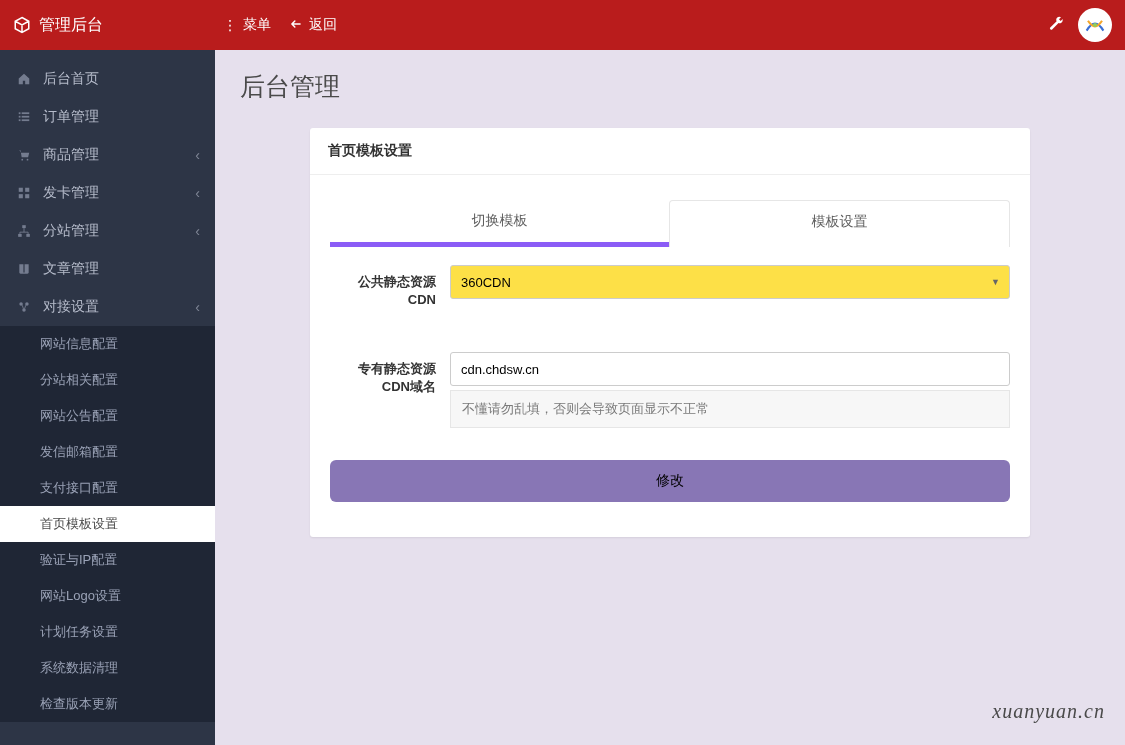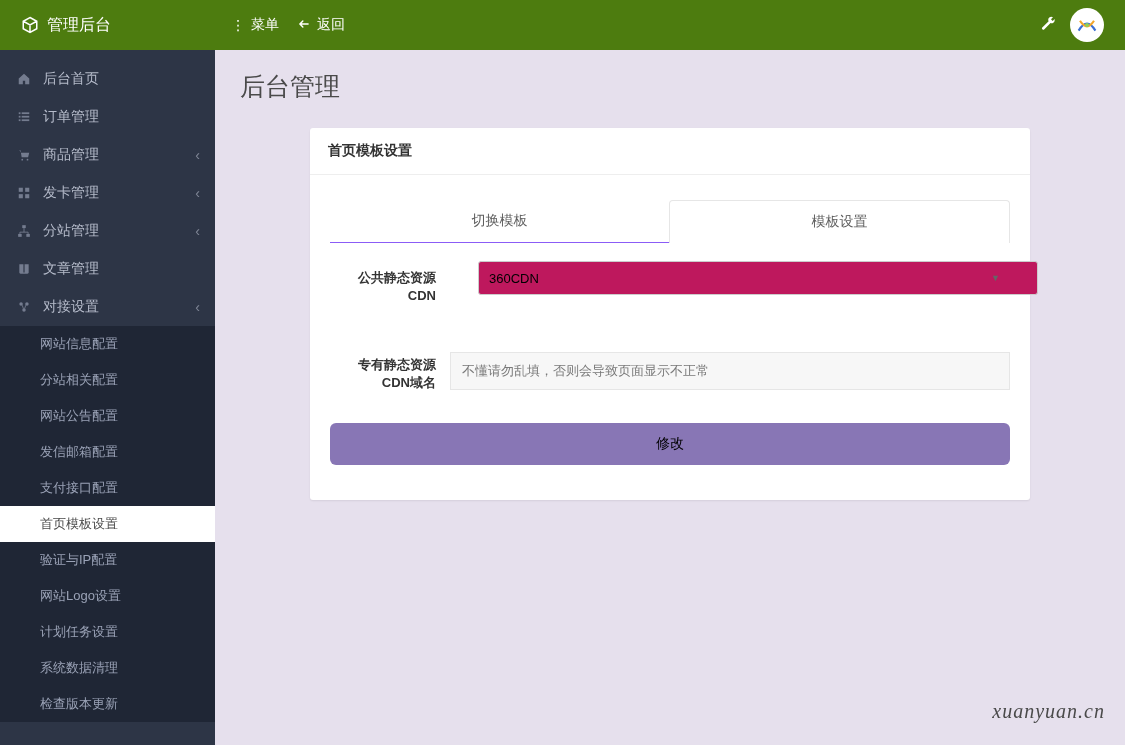--- a/index.html
+++ b/index.html
@@ -1,18 +1,18 @@
 <!DOCTYPE html>
 <html><head>
 <meta charset="utf-8">
 <style>
 * { box-sizing: border-box; margin: 0; padding: 0; }
 body { font-family: "Microsoft YaHei", Arial, sans-serif; font-size: 14px; background: #e6e0ed; color: #333; }
 
-.topbar { height: 50px; background: #4d7c0f; display: flex; align-items: center; padding: 0 21px; color: #fff; }
+.topbar { height: 50px; background: #b91c1c; display: flex; align-items: center; padding: 0 13px; color: #fff; }
 .topbar .brand { width: 200px; display: flex; align-items: center; gap: 8px; font-size: 16px; }
 .topbar .brand .cube-icon { width: 18px; height: 18px; }
 .topbar .menu-area { display: flex; align-items: center; gap: 18px; margin-left: 10px; }
 .topbar .menu-btn, .topbar .back-btn { color: #fff; cursor: pointer; display: flex; align-items: center; gap: 6px; font-size: 14px; }
 .topbar .right-area { margin-left: auto; display: flex; align-items: center; gap: 14px; }
 .topbar .avatar { width: 34px; height: 34px; border-radius: 50%; background: #fff; display: flex; align-items: center; justify-content: center; overflow: hidden; }
 .topbar .avatar svg { width: 28px; height: 28px; }
 
 .layout { display: flex; min-height: calc(745px - 50px); }
 
@@ -29,27 +29,27 @@
 .main { flex: 1; padding: 20px 25px; }
 .page-title { font-size: 25px; color: #4a4a4a; margin-bottom: 25px; font-weight: 400; }
 
 .panel { background: #fff; border-radius: 3px; box-shadow: 0 1px 2px rgba(0,0,0,0.08); max-width: 720px; margin: 0 auto; }
 .panel-header { padding: 14px 18px; border-bottom: 1px solid #eee; font-weight: bold; font-size: 14px; }
 .panel-body { padding: 25px 20px 35px; }
 
 .tab-row { display: flex; margin-bottom: 18px; }
 .tab { flex: 1; text-align: center; padding: 12px 0; cursor: pointer; color: #5f5f5f; font-size: 14px; }
 .tab.active { border: 1px solid #e6e6e6; border-bottom: none; border-radius: 4px 4px 0 0; background: #fff; }
-.tab:not(.active) { border-bottom: 1px solid #8b5cf6; }
+.tab:not(.active) { border-bottom: 5px solid #8b5cf6; }
 
 .form-row { display: flex; margin-bottom: 16px; }
 .form-label { width: 120px; text-align: right; padding-right: 14px; padding-top: 8px; font-weight: bold; font-size: 13px; line-height: 1.35; color: #333; }
 .form-control { flex: 1; }
 .select, .input { width: 100%; height: 34px; border: 1px solid #ccc; border-radius: 3px; padding: 0 10px; font-size: 13px; background: #fff; }
-.select { appearance: none; -webkit-appearance: none; background: #be185d; padding-right: 28px; position: relative; margin-left: 28px; }
+.select { appearance: none; -webkit-appearance: none; background: #fde047; padding-right: 28px; position: relative; }
 .select-wrap { position: relative; }
 .select-wrap::after { content: "▼"; position: absolute; right: 10px; top: 50%; transform: translateY(-50%); font-size: 9px; color: #666; pointer-events: none; }
 .help-box { border: 1px solid #e6e6e6; background: #f7f7f7; color: #7a7a7a; padding: 9px 11px; margin-top: 4px; border-radius: 0; font-size: 13px; }
 
 .btn-primary { display: block; width: 100%; background: #8876b5; color: #000000; border: none; padding: 12px 0; font-size: 14px; border-radius: 6px; cursor: pointer; margin-top: 32px; }
 
 .watermark { position: fixed; bottom: 22px; right: 20px; font-family: "Comic Sans MS", cursive; font-style: italic; font-size: 20px; color: #4a4a4a; letter-spacing: 1px; }
 </style>
 </head>
 <body>
@@ -208,20 +208,21 @@
               </select>
             </div>
           </div>
         </div>
 
         <div style="height:28px"></div>
 
         <div class="form-row">
           <div class="form-label">专有静态资源CDN域名</div>
           <div class="form-control">
+            <input class="input" type="text" value="cdn.chdsw.cn" style="">
             <div class="help-box">不懂请勿乱填，否则会导致页面显示不正常</div>
           </div>
         </div>
 
         <button class="btn-primary">修改</button>
 
       </div>
     </div>
   </div>
 </div>

